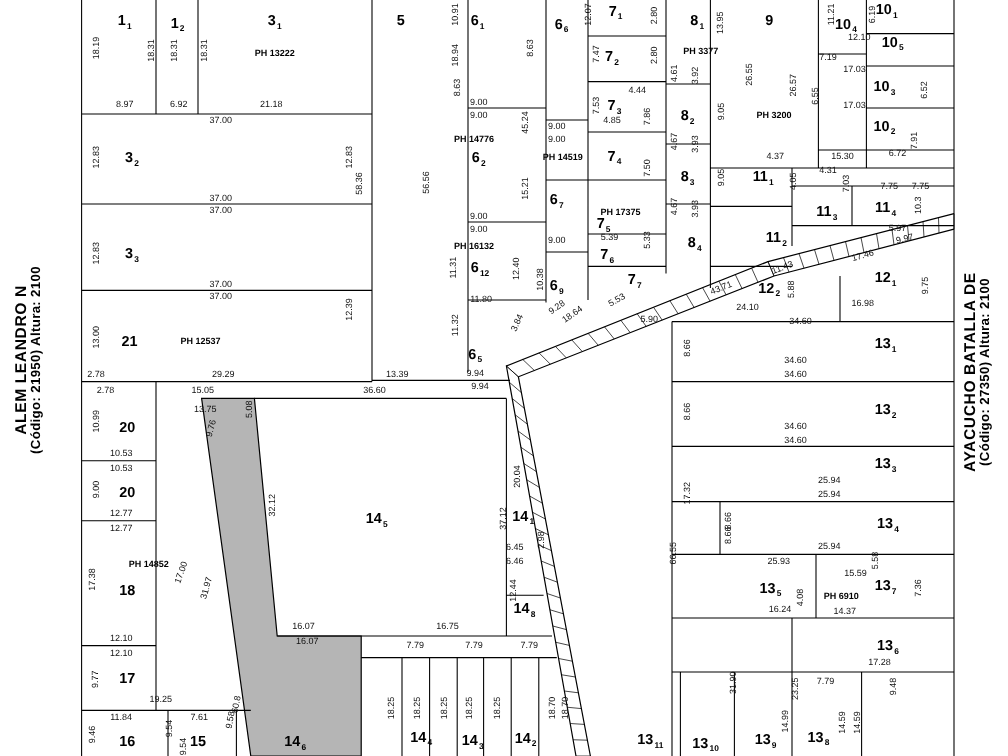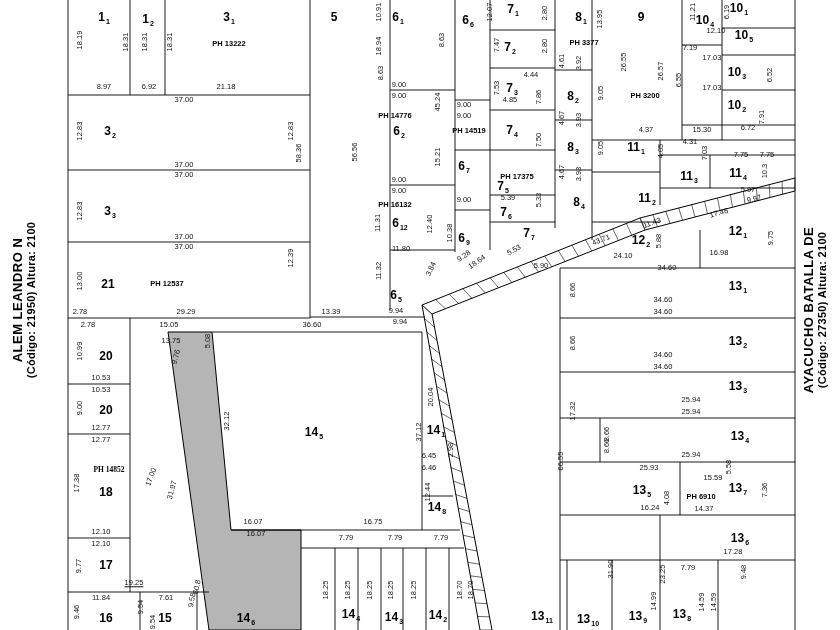--- a/index.html
+++ b/index.html
@@ -177,21 +177,21 @@
       <div class="parcel-label" style="left: 106px; top: 356px;"><span class="pnum">20</span></div>
       <div class="parcel-label" style="left: 108px; top: 284px;"><span class="pnum">21</span></div>
       <div class="ph-label" style="left: 229px; top: 44px;">PH 13222</div>
       <div class="ph-label" style="left: 395px; top: 116px;">PH 14776</div>
       <div class="ph-label" style="left: 469px; top: 131px;">PH 14519</div>
       <div class="ph-label" style="left: 584px; top: 43px;">PH 3377</div>
       <div class="ph-label" style="left: 645px; top: 96px;">PH 3200</div>
       <div class="ph-label" style="left: 517px; top: 177px;">PH 17375</div>
       <div class="ph-label" style="left: 395px; top: 205px;">PH 16132</div>
       <div class="ph-label" style="left: 167px; top: 284px;">PH 12537</div>
-      <div class="ph-label" style="left: 109px; top: 470px; font-family: Liberation Serif, serif;">PH 14852</div>
+      <div class="ph-label" style="left: 124px; top: 470px;">PH 14852</div>
       <div class="ph-label" style="left: 701px; top: 497px;">PH 6910</div>
       <div class="dim" style="left: 80px; top: 40px; transform: translate(-50%, -50%) rotate(-90deg);">18.19</div>
       <div class="dim" style="left: 126px; top: 42px; transform: translate(-50%, -50%) rotate(-90deg);">18.31</div>
       <div class="dim" style="left: 145px; top: 42px; transform: translate(-50%, -50%) rotate(-90deg);">18.31</div>
       <div class="dim" style="left: 170px; top: 42px; transform: translate(-50%, -50%) rotate(-90deg);">18.31</div>
       <div class="dim" style="left: 379px; top: 12px; transform: translate(-50%, -50%) rotate(-90deg);">10.91</div>
       <div class="dim" style="left: 490px; top: 12px; transform: translate(-50%, -50%) rotate(-90deg);">12.07</div>
       <div class="dim" style="left: 545px; top: 13px; transform: translate(-50%, -50%) rotate(-90deg);">2.80</div>
       <div class="dim" style="left: 600px; top: 19px; transform: translate(-50%, -50%) rotate(-90deg);">13.95</div>
       <div class="dim" style="left: 693px; top: 12px; transform: translate(-50%, -50%) rotate(-90deg);">11.21</div>
@@ -328,21 +328,21 @@
       <div class="dim" style="left: 253px; top: 522px; transform: translate(-50%, -50%) rotate(0deg);">16.07</div>
       <div class="dim" style="left: 256px; top: 534px; transform: translate(-50%, -50%) rotate(0deg);">16.07</div>
       <div class="dim" style="left: 373px; top: 522px; transform: translate(-50%, -50%) rotate(0deg);">16.75</div>
       <div class="dim" style="left: 346px; top: 538px; transform: translate(-50%, -50%) rotate(0deg);">7.79</div>
       <div class="dim" style="left: 395px; top: 538px; transform: translate(-50%, -50%) rotate(0deg);">7.79</div>
       <div class="dim" style="left: 441px; top: 538px; transform: translate(-50%, -50%) rotate(0deg);">7.79</div>
       <div class="dim" style="left: 101px; top: 532px; transform: translate(-50%, -50%) rotate(0deg);">12.10</div>
       <div class="dim" style="left: 101px; top: 544px; transform: translate(-50%, -50%) rotate(0deg);">12.10</div>
       <div class="dim" style="left: 733px; top: 552px; transform: translate(-50%, -50%) rotate(0deg);">17.28</div>
       <div class="dim" style="left: 79px; top: 566px; transform: translate(-50%, -50%) rotate(-90deg);">9.77</div>
-      <div class="dim" style="left: 134px; top: 583px; transform: translate(-50%, -50%) rotate(0deg); text-decoration: underline;">19.25</div>
+      <div class="dim" style="left: 134px; top: 583px; transform: translate(-50%, -50%) rotate(0deg);">19.25</div>
       <div class="dim" style="left: 611px; top: 569px; transform: translate(-50%, -50%) rotate(-90deg);">31.90</div>
       <div class="dim" style="left: 663px; top: 574px; transform: translate(-50%, -50%) rotate(-90deg);">23.25</div>
       <div class="dim" style="left: 688px; top: 568px; transform: translate(-50%, -50%) rotate(0deg);">7.79</div>
       <div class="dim" style="left: 744px; top: 572px; transform: translate(-50%, -50%) rotate(-90deg);">9.48</div>
       <div class="dim" style="left: 197px; top: 587px; transform: translate(-50%, -50%) rotate(-78deg);">60.8</div>
       <div class="dim" style="left: 326px; top: 590px; transform: translate(-50%, -50%) rotate(-90deg);">18.25</div>
       <div class="dim" style="left: 348px; top: 590px; transform: translate(-50%, -50%) rotate(-90deg);">18.25</div>
       <div class="dim" style="left: 370px; top: 590px; transform: translate(-50%, -50%) rotate(-90deg);">18.25</div>
       <div class="dim" style="left: 391px; top: 590px; transform: translate(-50%, -50%) rotate(-90deg);">18.25</div>
       <div class="dim" style="left: 414px; top: 590px; transform: translate(-50%, -50%) rotate(-90deg);">18.25</div>

